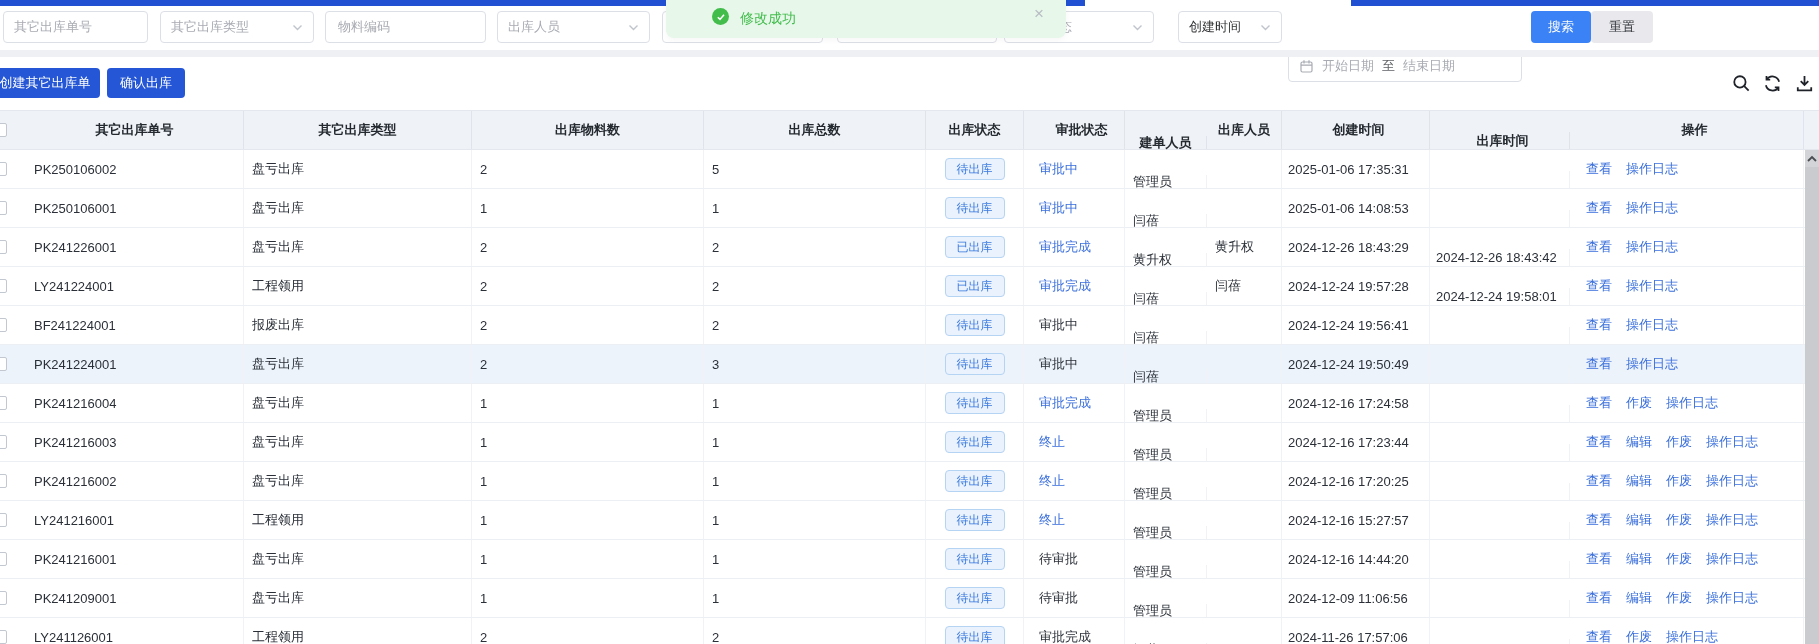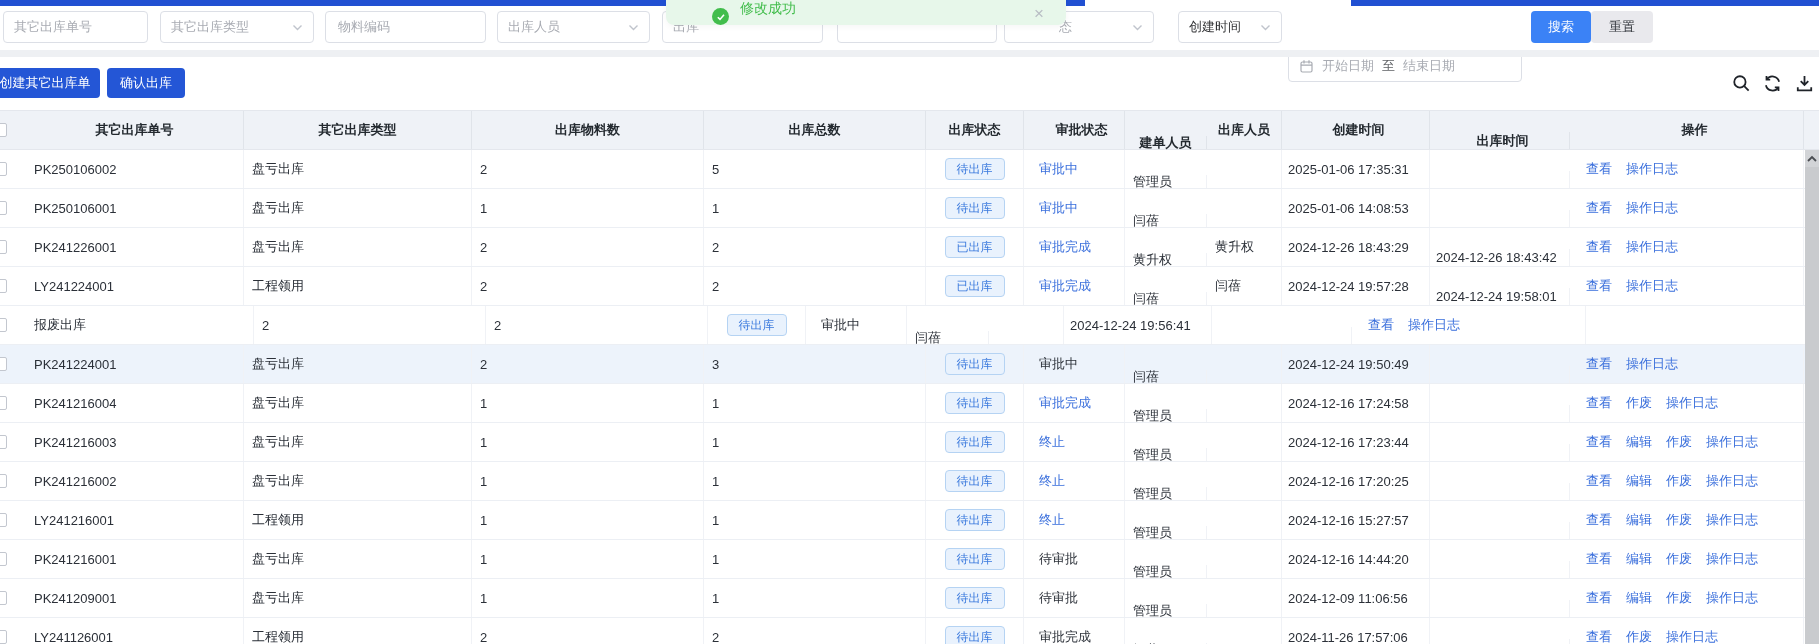--- a/index.html
+++ b/index.html
@@ -18,22 +18,22 @@
   .f5{left:662px;width:161px;} .f6{left:837px;width:160px;}
   .f7{left:1004px;width:150px;} .f7 .ftext{padding-left:44px;}
   .f8{left:1178px;width:104px;color:#303133;}
   .f9{left:1288px;width:234px;gap:8px;margin-top:39px;}
   .f9 .dph{color:#a8abb2;} .f9 .to{color:#606266;}
   .btn{position:absolute;top:11px;height:32px;border:none;border-radius:4px;font-size:13px;
        display:flex;align-items:center;justify-content:center;box-sizing:border-box;cursor:pointer;}
   .btn-search{left:1531px;width:60px;background:#3b82f6;color:#fff;}
   .btn-reset{left:1591px;width:62px;background:#e9e9ed;color:#33373d;}
   
-  .toast{position:absolute;top:0;left:666px;width:400px;height:25px;background:#e7f7ea;
-         border-radius:0 0 8px 8px;display:flex;align-items:flex-start;padding:0 20px 0 46px;
+  .toast{position:absolute;top:0;left:666px;width:400px;height:38px;background:#e7f7ea;
+         border-radius:0 0 8px 8px;display:flex;align-items:center;padding:0 20px 0 46px;
          box-sizing:border-box;z-index:20;box-shadow:0 2px 6px rgba(0,0,0,0.04);}
   .toast-icon{position:absolute;left:46px;top:8px;width:17px;height:17px;border-radius:50%;
               background:#42bd4c;display:flex;align-items:center;justify-content:center;}
   .toast-msg{margin-left:28px;color:#42bd4c;font-size:14px;}
   .toast-close{position:absolute;right:22px;top:5px;color:#b8bdc4;font-size:17px;line-height:1;cursor:pointer;}
   
   .band{position:absolute;top:50px;left:0;width:1819px;height:7px;background:#eef0f3;}
   .tbtn{position:absolute;top:68px;height:30px;background:#2456d6;color:#fff;border:none;
         border-radius:4px;font-size:13px;display:flex;align-items:center;justify-content:center;cursor:pointer;}
   .btn-create{left:-18px;width:118px;padding-left:14px;}
@@ -266,20 +266,21 @@
         <div class="td c-outtime">2024-12-24 19:58:01</div>
         <div class="td c-ops">
           <span class="lnk">查看</span>
           <span class="lnk">操作日志</span>
         </div>
       </div>
       <div class="tr">
         <div class="td c-cb">
           <span class="cbox"></span>
         </div>
+        <div class="td c-no">BF241224001</div>
         <div class="td c-type">报废出库</div>
         <div class="td c-mat">2</div>
         <div class="td c-total">2</div>
         <div class="td c-status">
           <span class="badge">待出库</span>
         </div>
         <div class="td c-appr">
           <span class="plain">审批中</span>
         </div>
         <div class="td c-creator">闫蓓</div>

